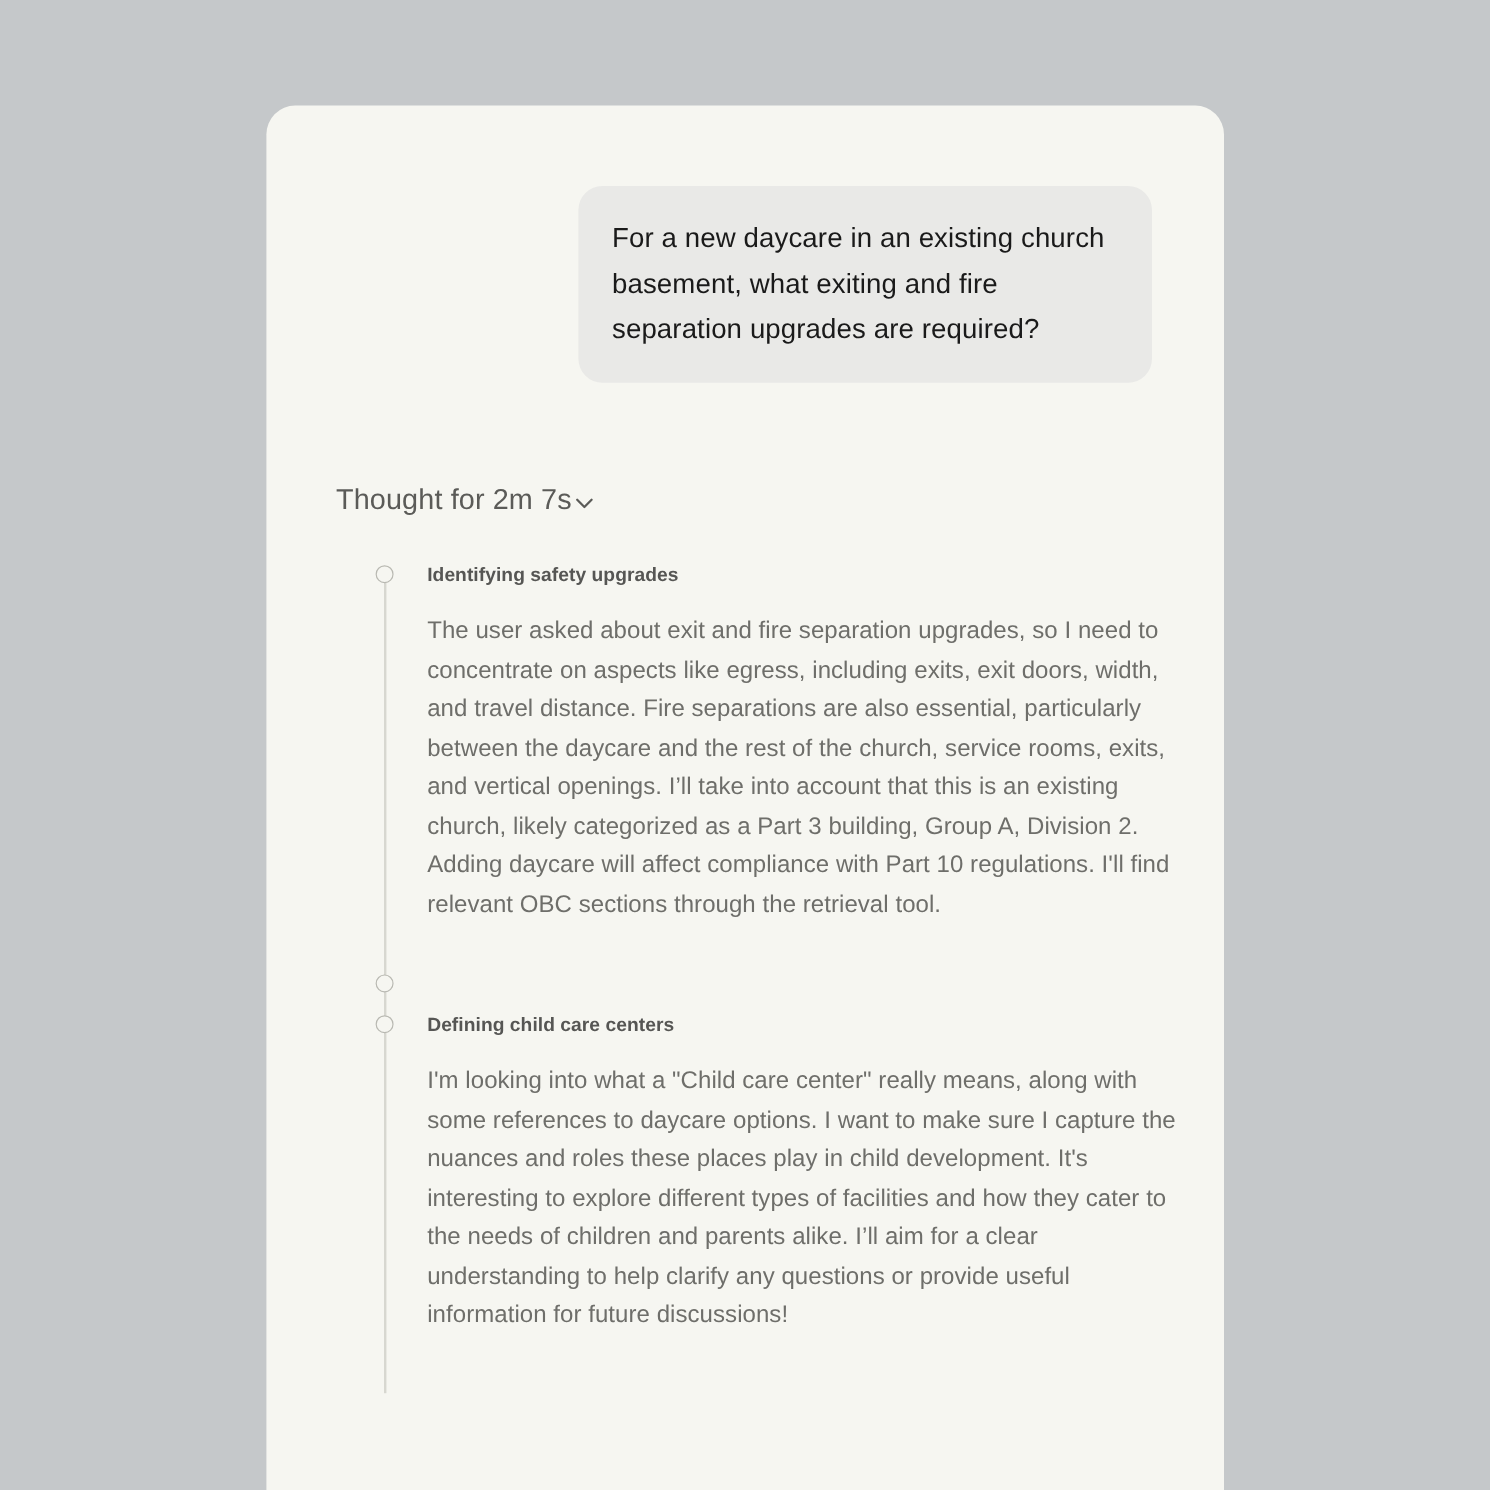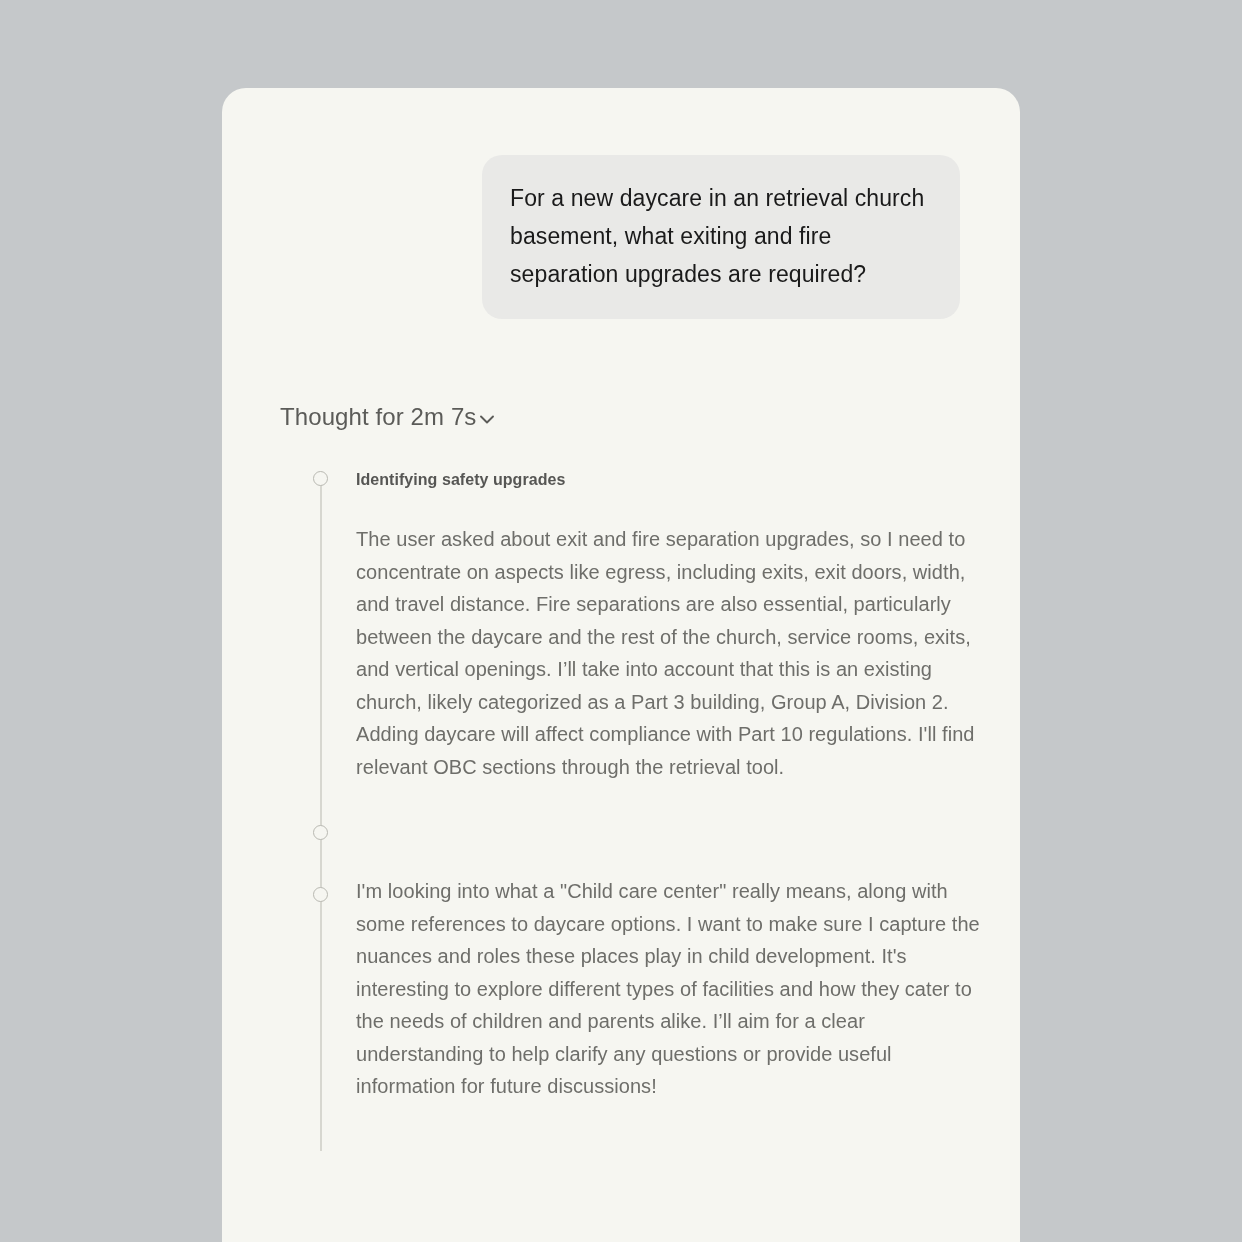--- a/index.html
+++ b/index.html
@@ -125,37 +125,37 @@
     line-height: 30px;
     letter-spacing: 0.05px;
     margin: 0;
     padding-top: 6px;
   }
   .step-body {
     font-size: 20px;
     line-height: 32.5px;
     color: #6e6e6a;
     letter-spacing: 0.05px;
-    margin: 28px 0 0 0;
+    margin: 15px 0 0 0;
     max-width: 626px;
   }
   .step-gap-small { height: 24px; }
   .step-gap-large { height: 30px; }
   .step-tail { height: 48px; }
 </style>
 </head>
 <body>
 
 <div id="app-root">
 
   <div class="conversation-card">
 
     <div class="user-message-row">
       <div class="user-bubble">
-        <div class="user-bubble-text">For a new daycare in an retrieval church basement, what exiting and fire separation upgrades are required?</div>
+        <div class="user-bubble-text">For a new daycare in an existing church basement, what exiting and fire separation upgrades are required?</div>
       </div>
     </div>
 
     <div class="thinking-block">
 
       <div class="thought-header">
         <span class="thought-header-label">Thought for 2m 7s</span>
         <span class="chevron-icon">
           <svg width="22" height="22" viewBox="0 0 22 22" aria-hidden="true">
             <path d="M5 8.5 L11 14.5 L17 8.5" fill="none" stroke="#5b5b58" stroke-width="1.9" stroke-linecap="round" stroke-linejoin="round"></path>
@@ -175,20 +175,21 @@
         <div class="step-gap-large"></div>
 
         <div class="thought-step">
           <span class="step-marker"></span>
         </div>
 
         <div class="step-gap-small"></div>
 
         <div class="thought-step">
           <span class="step-marker"></span>
+          <p class="step-title">Defining child care centers</p>
           <p class="step-body">I'm looking into what a "Child care center" really means, along with some references to daycare options. I want to make sure I capture the nuances and roles these places play in child development. It's interesting to explore different types of facilities and how they cater to the needs of children and parents alike. I’ll aim for a clear understanding to help clarify any questions or provide useful information for future discussions!</p>
         </div>
 
         <div class="step-tail"></div>
       </div>
 
     </div>
   </div>
 </div>
 

